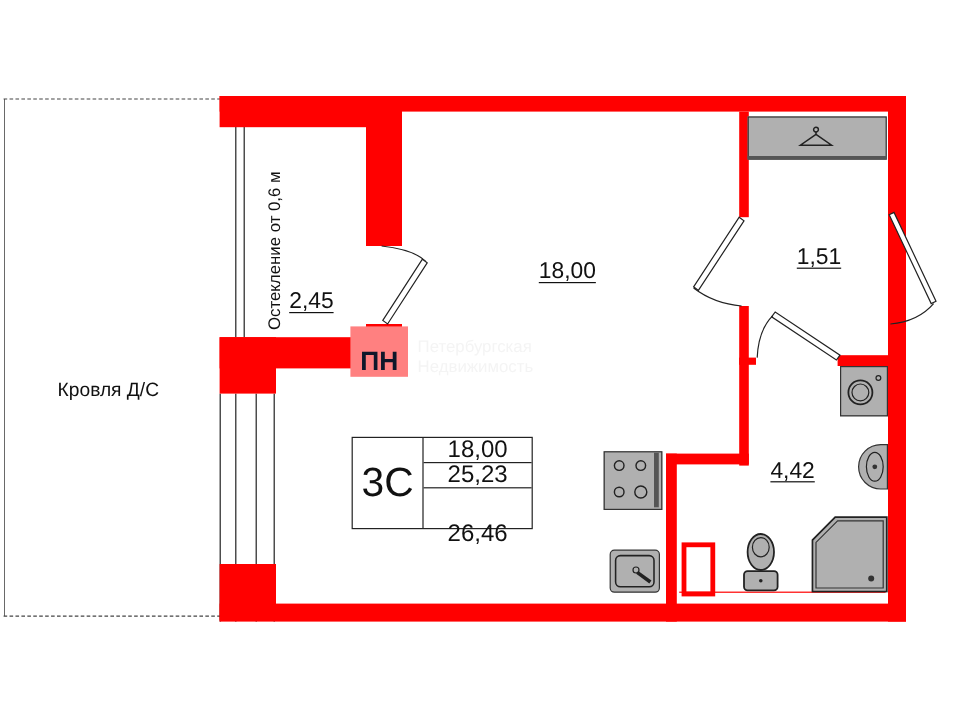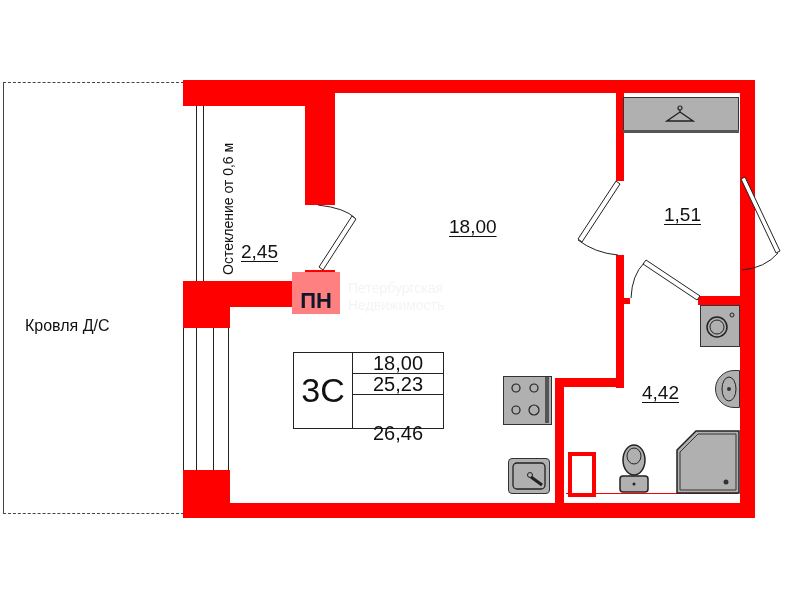--- a/index.html
+++ b/index.html
@@ -1,26 +1,26 @@
 <!DOCTYPE html>
 <html><head>
 <meta charset="utf-8">
 <style>
   html, body { margin: 0; padding: 0; background: #ffffff; }
   body { width: 800px; height: 600px; position: relative; overflow: hidden; font-family: "Liberation Sans", sans-serif; }
   .abs { position: absolute; }
   .wall { position: absolute; background: #ff0000; }
   .room-label { position: absolute; font-size: 19px; color: #111; text-decoration: underline; text-underline-offset: 3px; text-decoration-thickness: 1px; }
   .fixture { position: absolute; background: #b0b0b0; border: 1.5px solid #333; box-sizing: border-box; }
-  .summary { position: absolute; left: 293px; top: 352px; width: 151px; height: 77px; border: 1.5px solid #222; box-sizing: border-box; display: flex; background: #fff; }
+  .summary { position: absolute; left: 293px; top: 364px; width: 151px; height: 77px; border: 1.5px solid #222; box-sizing: border-box; display: flex; background: #fff; }
   .summary .type { width: 58px; border-right: 1.5px solid #222; display: flex; align-items: center; justify-content: center; font-size: 34px; color: #111; }
   .summary .vals { flex: 1; display: flex; flex-direction: column; }
   .summary .vals div { flex: 1; display: flex; align-items: center; justify-content: center; font-size: 20px; color: #111; border-bottom: 1.5px solid #222; line-height: 1; }
   .summary .vals div:last-child { border-bottom: none; margin-top: 28px; }
-  .roof-label { position: absolute; left: 25px; top: 317px; font-size: 16px; color: #111; }
+  .roof-label { position: absolute; left: 48px; top: 317px; font-size: 16px; color: #111; }
   .glazing-label { position: absolute; left: 220px; top: 275px; transform: rotate(-90deg); transform-origin: 0 0; font-size: 14px; color: #111; white-space: nowrap; }
   .watermark { position: absolute; left: 292px; top: 272px; width: 48px; height: 42px; background: #ff8080; color: #0f172a; font-weight: bold; font-size: 22px; display: flex; align-items: flex-end; justify-content: center; }
   .watermark-text { position: absolute; left: 348px; top: 280px; font-size: 14px; line-height: 17px; color: #f4f4f4; }
 </style>
 </head>
 <body>
 
 <div class="abs" style="left:3px; top:82px; width:180px; height:430px; border-top:1.5px dashed #444; border-bottom:1.5px dashed #444; border-left:1.5px solid #444;"></div>
 <div class="roof-label">Кровля Д/С</div>
 

